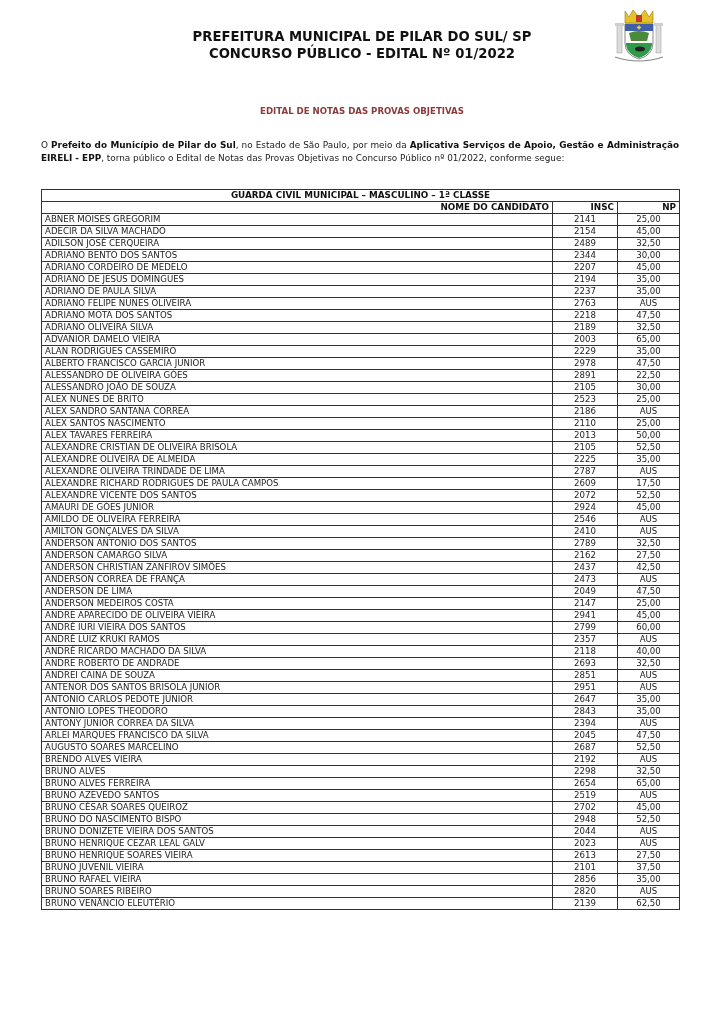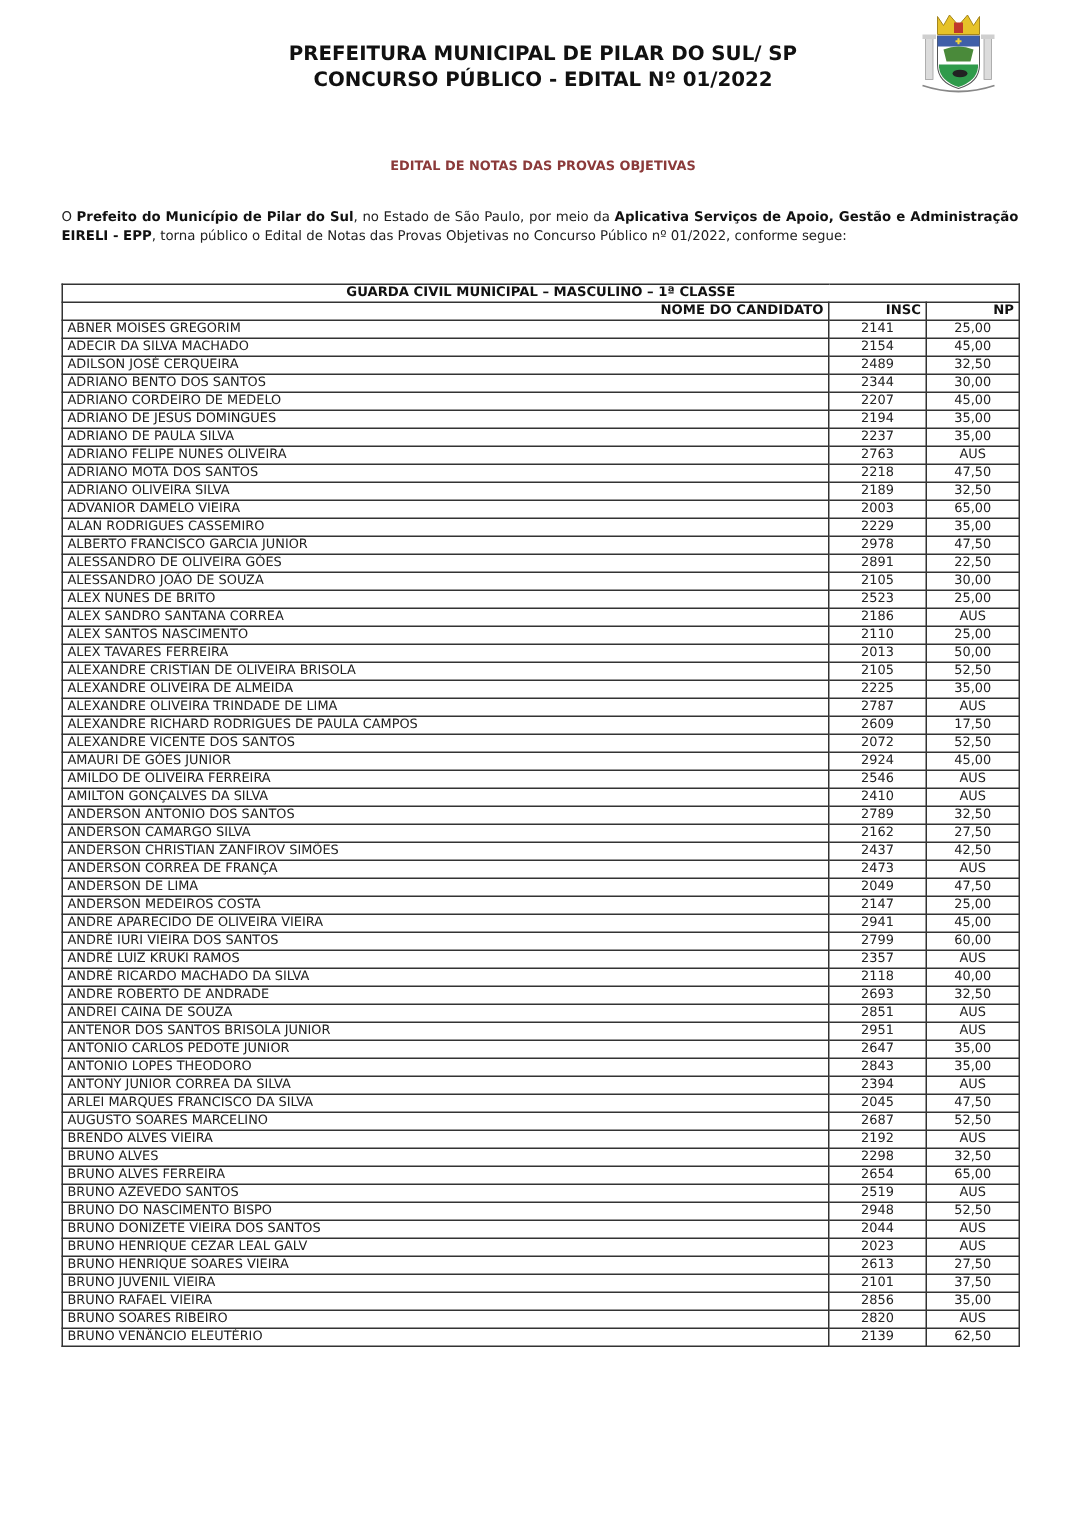--- a/index.html
+++ b/index.html
@@ -342,20 +342,25 @@
         <td class="c-name">BRUNO ALVES FERREIRA</td>
         <td class="c-insc">2654</td>
         <td class="c-np">65,00</td>
       </tr>
       <tr>
         <td class="c-name">BRUNO AZEVEDO SANTOS</td>
         <td class="c-insc">2519</td>
         <td class="c-np">AUS</td>
       </tr>
       <tr>
+        <td class="c-name">BRUNO CÉSAR SOARES QUEIROZ</td>
+        <td class="c-insc">2702</td>
+        <td class="c-np">45,00</td>
+      </tr>
+      <tr>
         <td class="c-name">BRUNO DO NASCIMENTO BISPO</td>
         <td class="c-insc">2948</td>
         <td class="c-np">52,50</td>
       </tr>
       <tr>
         <td class="c-name">BRUNO DONIZETE VIEIRA DOS SANTOS</td>
         <td class="c-insc">2044</td>
         <td class="c-np">AUS</td>
       </tr>
       <tr>

